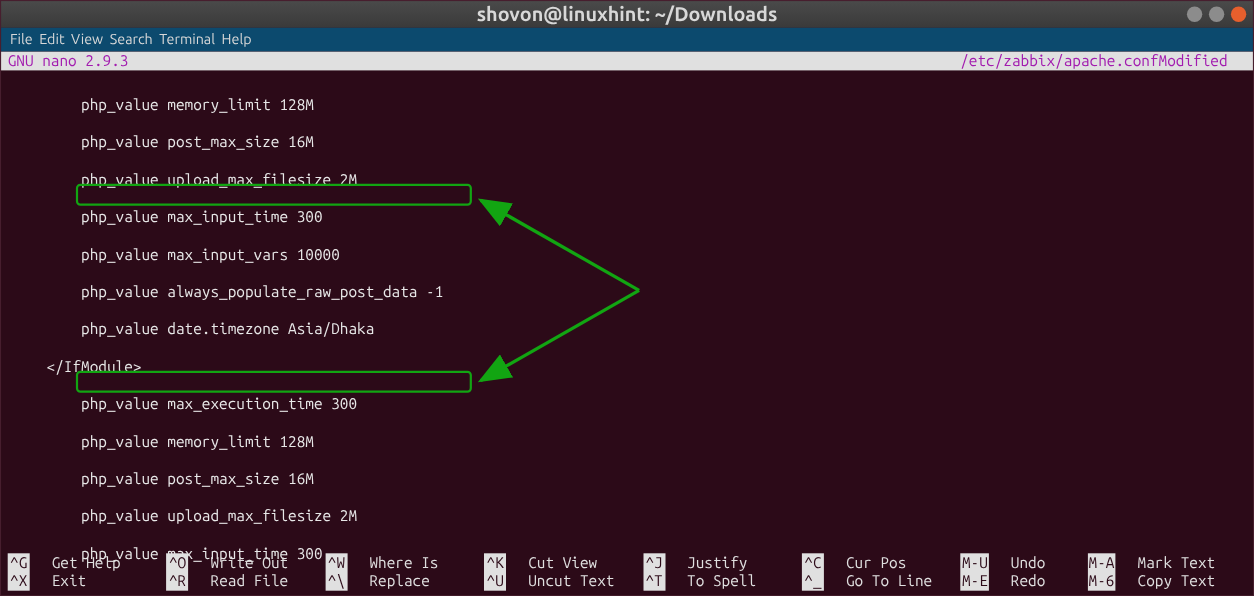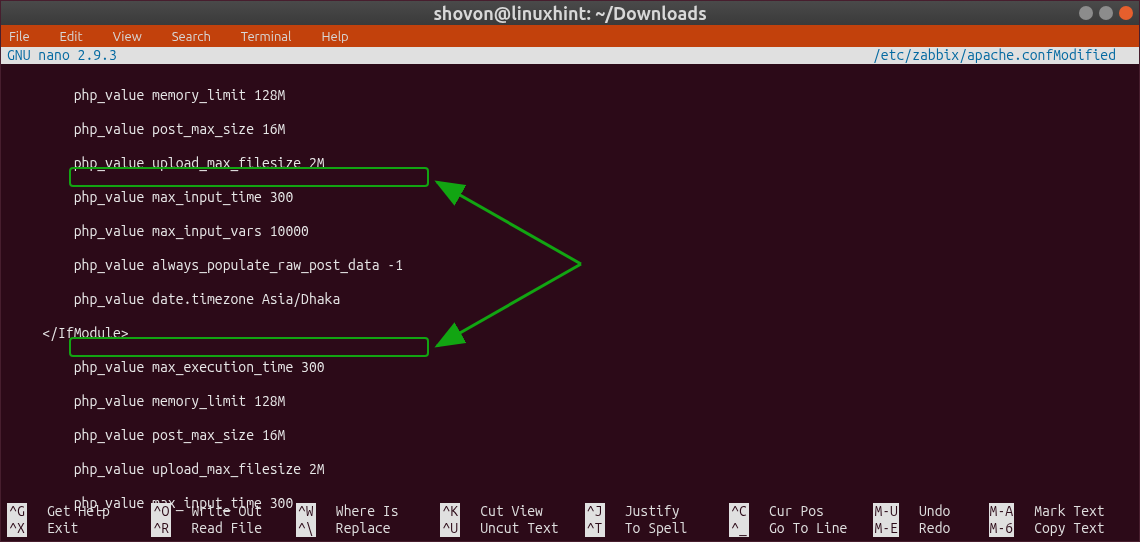--- a/index.html
+++ b/index.html
@@ -44,40 +44,40 @@
 .window-btn {
   width: 14px;
   height: 14px;
   border-radius: 50%;
   display: inline-block;
 }
 .window-btn.min { background: #8c8c8c; }
 .window-btn.max { background: #8c8c8c; }
 .window-btn.close { background: #e65f2d; }
 .menubar {
-  background: #c2410c;
+  background: #0c4a6e;
   height: 22px;
   display: flex;
   align-items: center;
   padding-left: 8px;
-  gap: 30px;
+  gap: 6px;
   color: #d8d8d8;
   font-family: "Ubuntu", sans-serif;
   font-size: 13px;
 }
 .menubar span { cursor: pointer; }
 .term {
   background: #2c0a18;
   padding: 0;
   position: relative;
   height: calc(100% - 46px);
 }
 .status-top {
   background: #e0e0e0;
-  color: #0369a1;
+  color: #a21caf;
   display: flex;
   font-weight: normal;
   height: 17px;
   line-height: 17px;
 }
 .status-top .left { padding-left: 6px; width: 420px; }
 .status-top .center { flex: 1; text-align: right; }
 .status-top .right { padding-right: 23px; text-align: right; }
 .editor {
   padding: 6px 10px 0 10px;

